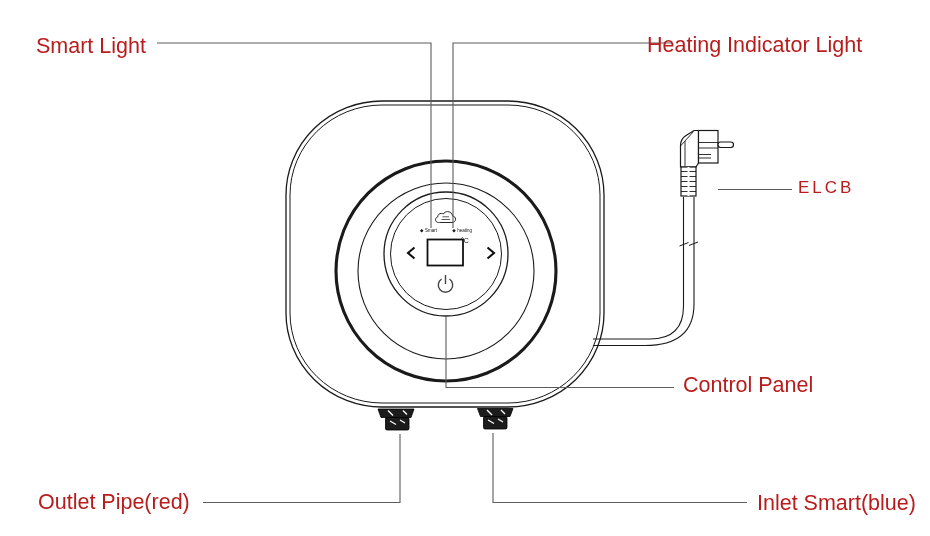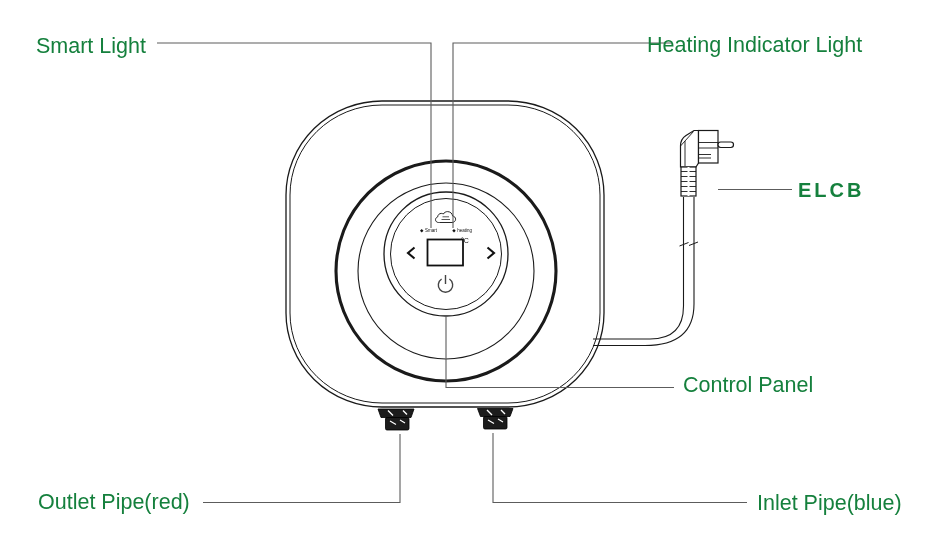--- a/index.html
+++ b/index.html
@@ -16,28 +16,27 @@
     overflow: hidden;
   }
   .artwork {
     position: absolute;
     left: 0;
     top: 0;
   }
   .callout {
     position: absolute;
     font-size: 21.5px;
-    color: #15803d;
+    color: #b91c1c;
     white-space: nowrap;
     line-height: 1.1;
   }
   .callout.elcb {
     letter-spacing: 3px;
-    font-size: 20px;
-    font-weight: bold;
+    font-size: 17px;
   }
   .panel-indicators {
     position: absolute;
     left: 420px;
     top: 228px;
     width: 52px;
     display: flex;
     justify-content: space-between;
     font-size: 4.5px;
     color: #111111;
@@ -156,15 +155,15 @@
   <div class="callout" style="left:36px;  top:35px;">Smart Light</div>
 
   <div class="callout" style="left:647px; top:34px;">Heating Indicator Light</div>
 
   <div class="callout elcb" style="left:798px; top:179px;">ELCB</div>
 
   <div class="callout" style="left:38px;  top:491px;">Outlet Pipe(red)</div>
 
   <div class="callout" style="left:683px; top:374px;">Control Panel</div>
 
-  <div class="callout" style="left:757px; top:492px;">Inlet Pipe(blue)</div>
+  <div class="callout" style="left:757px; top:492px;">Inlet Smart(blue)</div>
 
 </div>
 
 </body></html>

